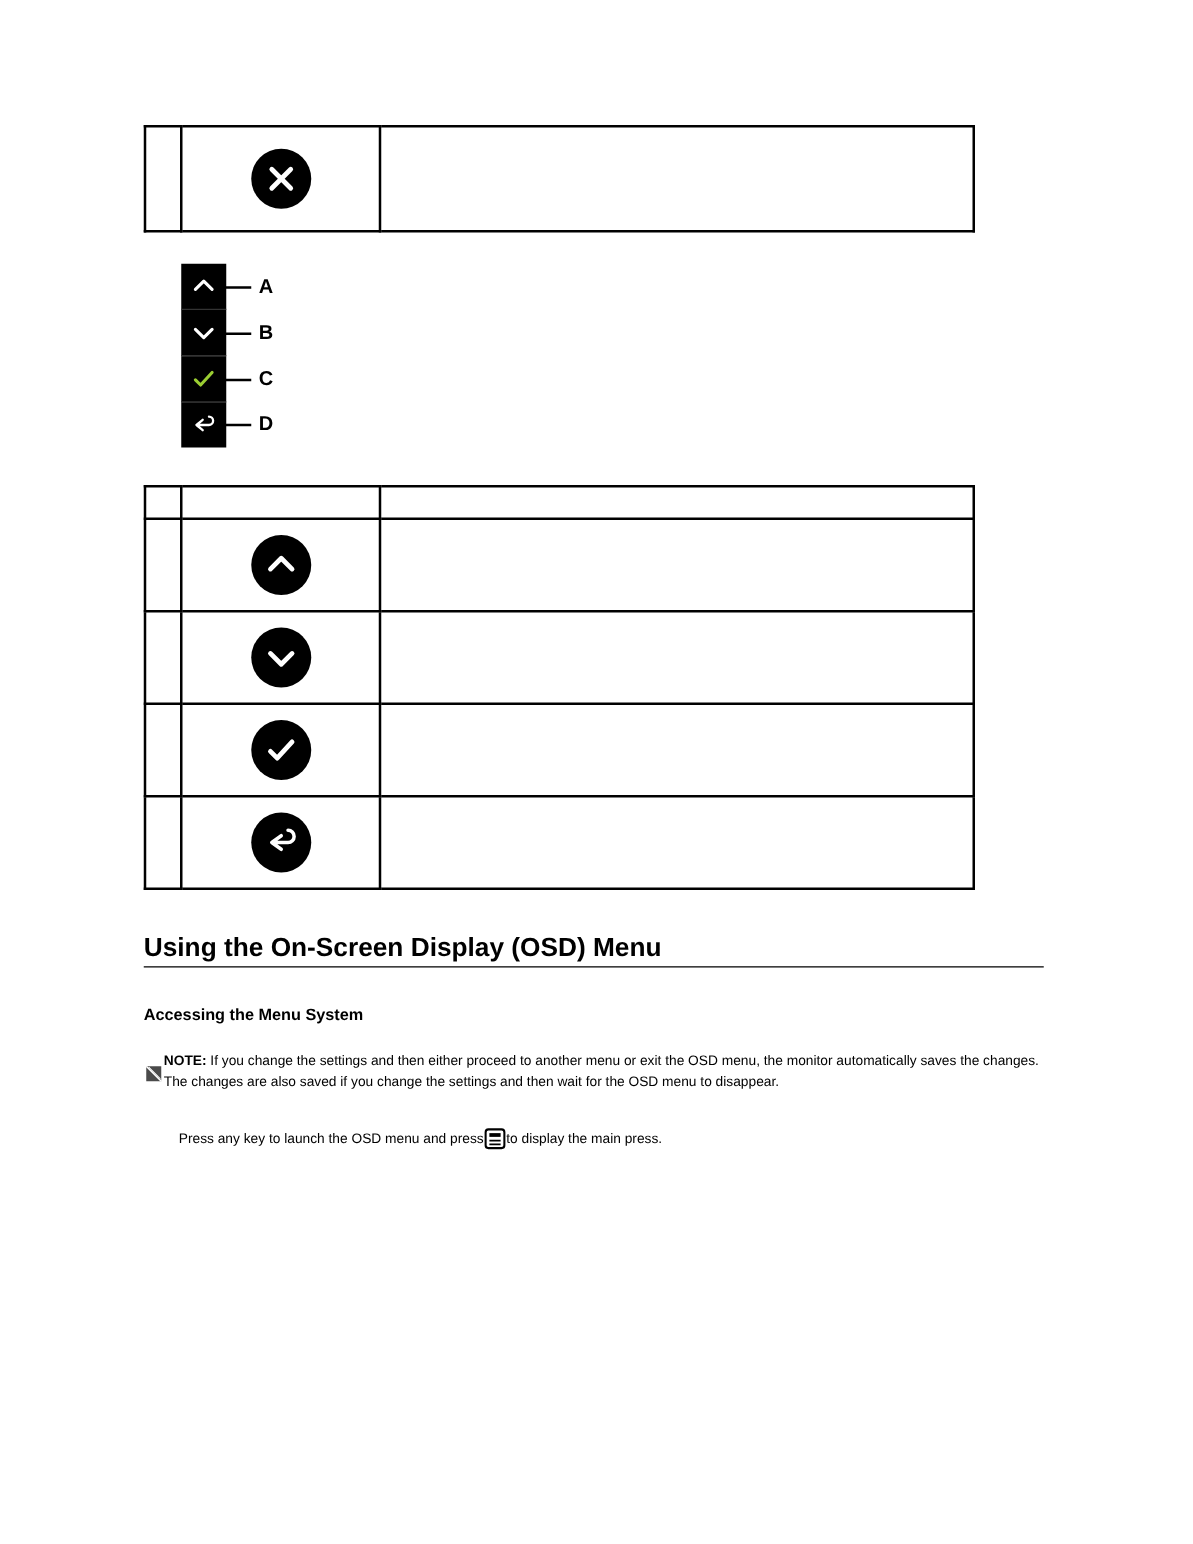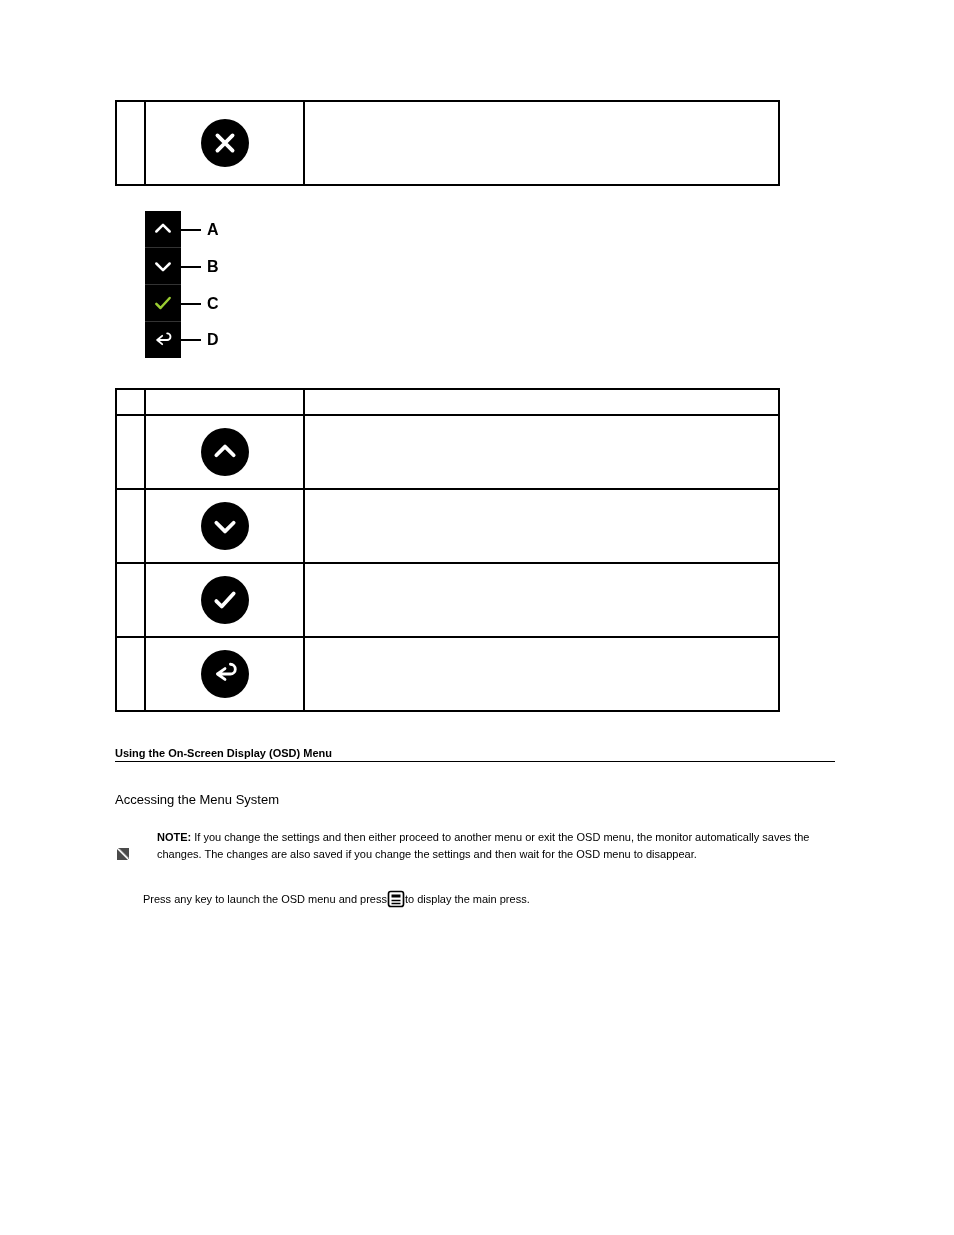--- a/index.html
+++ b/index.html
@@ -77,38 +77,37 @@
     height: 22px;
   }
   table.t2 tr.head td { height: 22px; }
   table.t2 tr.body td { height: 70px; vertical-align: middle; }
   table.t2 td.c0 { width: 25px; }
   table.t2 td.c1 { width: 155px; text-align: center; }
   table.t2 td.c2 { }
 
   
   h2 {
-    font-size: 11px;
+    font-size: 21px;
     font-weight: bold;
     border-bottom: 1.5px solid #000;
     padding-bottom: 2px;
     margin: 0 0 30px 0;
     width: 720px;
   }
   h3 {
     font-size: 13px;
-    font-weight: normal;
+    font-weight: bold;
     margin: 0 0 22px 0;
   }
 
   
   .note {
     display: flex;
-    align-items: flex-end;
-    gap: 26px;
+    align-items: center;
     margin-bottom: 28px;
     width: 720px;
   }
   .note-icon {
     flex: 0 0 auto;
     margin-top: 2px;
   }
   .note-text { flex: 1 1 auto; line-height: 1.5; }
 
   .step {

